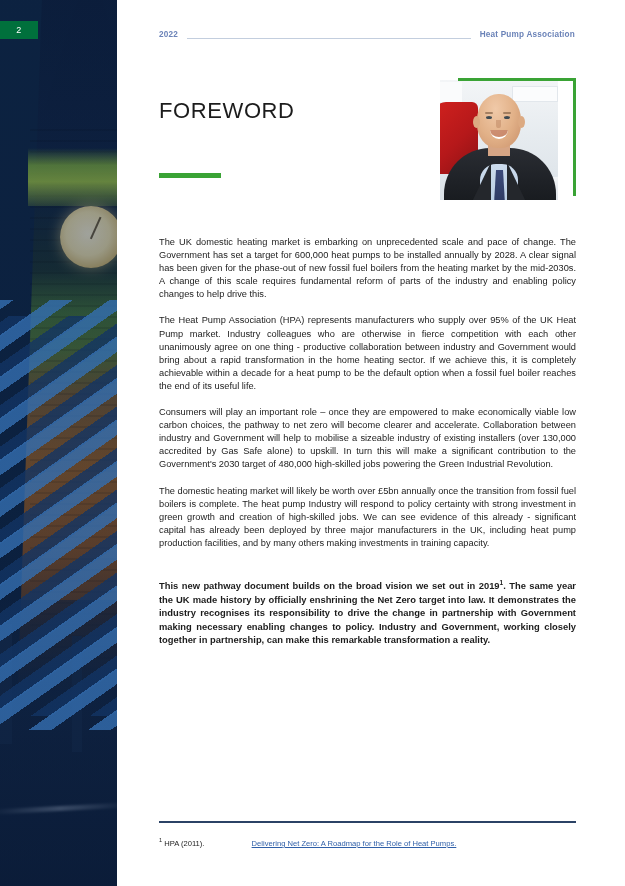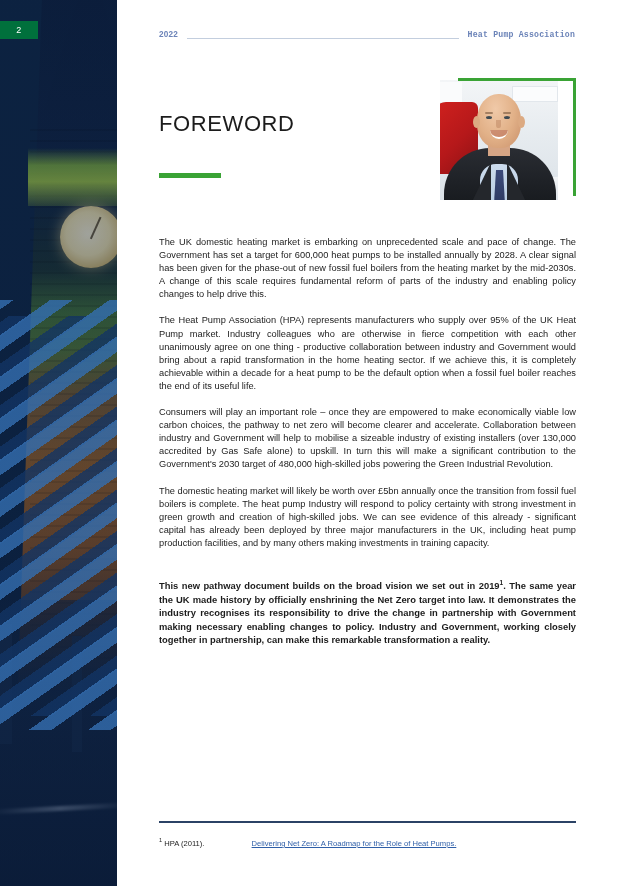--- a/index.html
+++ b/index.html
@@ -201,21 +201,21 @@
   }
   #runhead .rh-rule {
     flex: 1;
     height: 1px;
     background: #c3cede;
   }
 
   
   #title {
     position: absolute;
-    left: 42px; top: 96px;
+    left: 42px; top: 83px;
     font-size: 22px;
     font-weight: normal;
     letter-spacing: 0.6px;
     color: #1c1c1c;
   }
   #subtitle {
     position: absolute;
     left: 42px; top: 122px;
     font-size: 12.6px;
     font-weight: bold;
@@ -451,21 +451,21 @@
 
 <div id="page-badge" style="background: rgb(0, 112, 60);">
   <span>2</span>
 </div>
 
 <div id="content">
 
   <div id="runhead">
     <span class="rh-text" style="color: rgb(107, 131, 184);">2022</span>
     <span class="rh-rule" style="background: rgb(195, 206, 222);"></span>
-    <span class="rh-text" style="color: rgb(107, 131, 184); font-family: Liberation Mono, monospace;">Heat Pump Association</span>
+    <span class="rh-text" style="color: rgb(107, 131, 184);">Heat Pump Association</span>
   </div>
 
   <h1 id="title">FOREWORD</h1>
   <div id="green-rule" style="background: rgb(58, 163, 53);"></div>
 
   <div id="photo-wrap">
     <div id="photo">
       <div class="ph-wall"></div>
       <div class="ph-chair"></div>
       <div class="ph-papers"></div>

